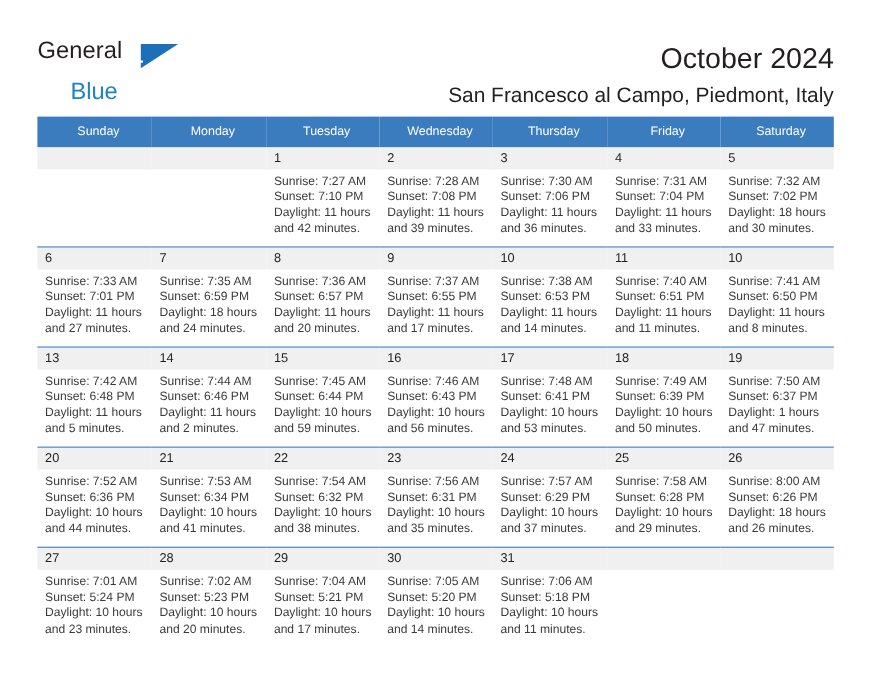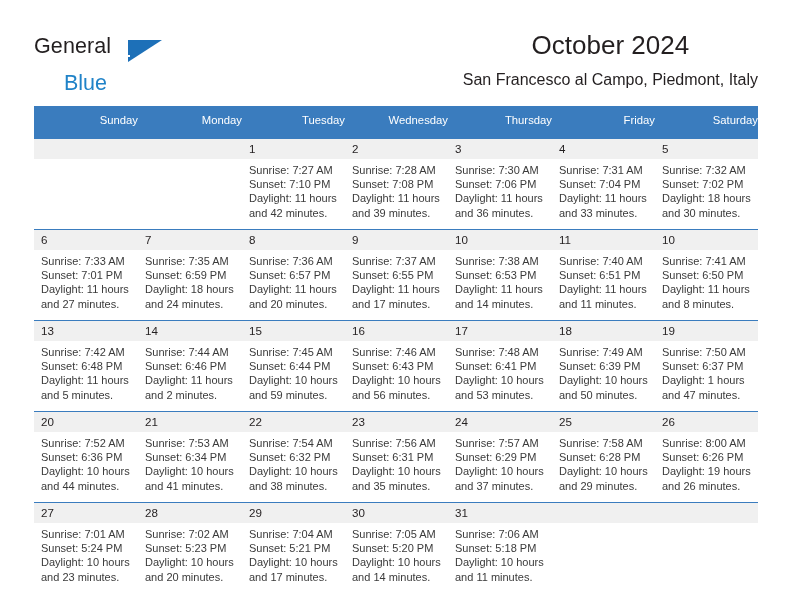--- a/index.html
+++ b/index.html
@@ -68,54 +68,54 @@
     left: 30px;
     top: 21px;
     width: 66px;
     height: 2px;
     background: #ffffff;
   }
 
   .title-wrap {
     position: absolute;
     right: 0;
-    top: 0;
-    text-align: center;
+    top: 8px;
+    text-align: right;
   }
   .cal-title {
     font-size: 26px;
     font-weight: normal;
     color: #231f20;
     line-height: 34px;
     white-space: nowrap;
   }
   .cal-subtitle {
-    font-size: 16px;
+    font-size: 19px;
     color: #231f20;
     line-height: 20px;
     margin-top: 8px;
     white-space: nowrap;
   }
 
   
   .calendar {
     position: absolute;
     left: 34px;
     top: 106px;
     width: 724px;
     border-collapse: collapse;
     table-layout: fixed;
   }
   .calendar th {
     background: #3a7cbe;
     color: #ffffff;
     font-size: 11.3px;
     font-weight: normal;
-    text-align: right;
-    padding: 5px 0 10px 7px;
+    text-align: center;
+    padding: 5px 0 5px 7px;
     height: 18px;
     vertical-align: middle;
   }
   .calendar td {
     vertical-align: top;
     padding: 0;
     height: 90px;
     border-top: 1.3px solid #3a7cbe;
   }
   .calendar tr.week-first td {
@@ -399,21 +399,21 @@
               <div>Sunrise: 7:58 AM</div>
               <div>Sunset: 6:28 PM</div>
               <div class="dl">Daylight: 10 hours and 29 minutes.</div>
             </div>
           </td>
           <td>
             <div class="daynum">26</div>
             <div class="info">
               <div>Sunrise: 8:00 AM</div>
               <div>Sunset: 6:26 PM</div>
-              <div class="dl">Daylight: 19 hours and 26 minutes.</div>
+              <div class="dl">Daylight: 18 hours and 26 minutes.</div>
             </div>
           </td>
         </tr>
         <tr>
           <td>
             <div class="daynum">27</div>
             <div class="info">
               <div>Sunrise: 7:01 AM</div>
               <div>Sunset: 5:24 PM</div>
               <div class="dl">Daylight: 10 hours and 23 minutes.</div>

